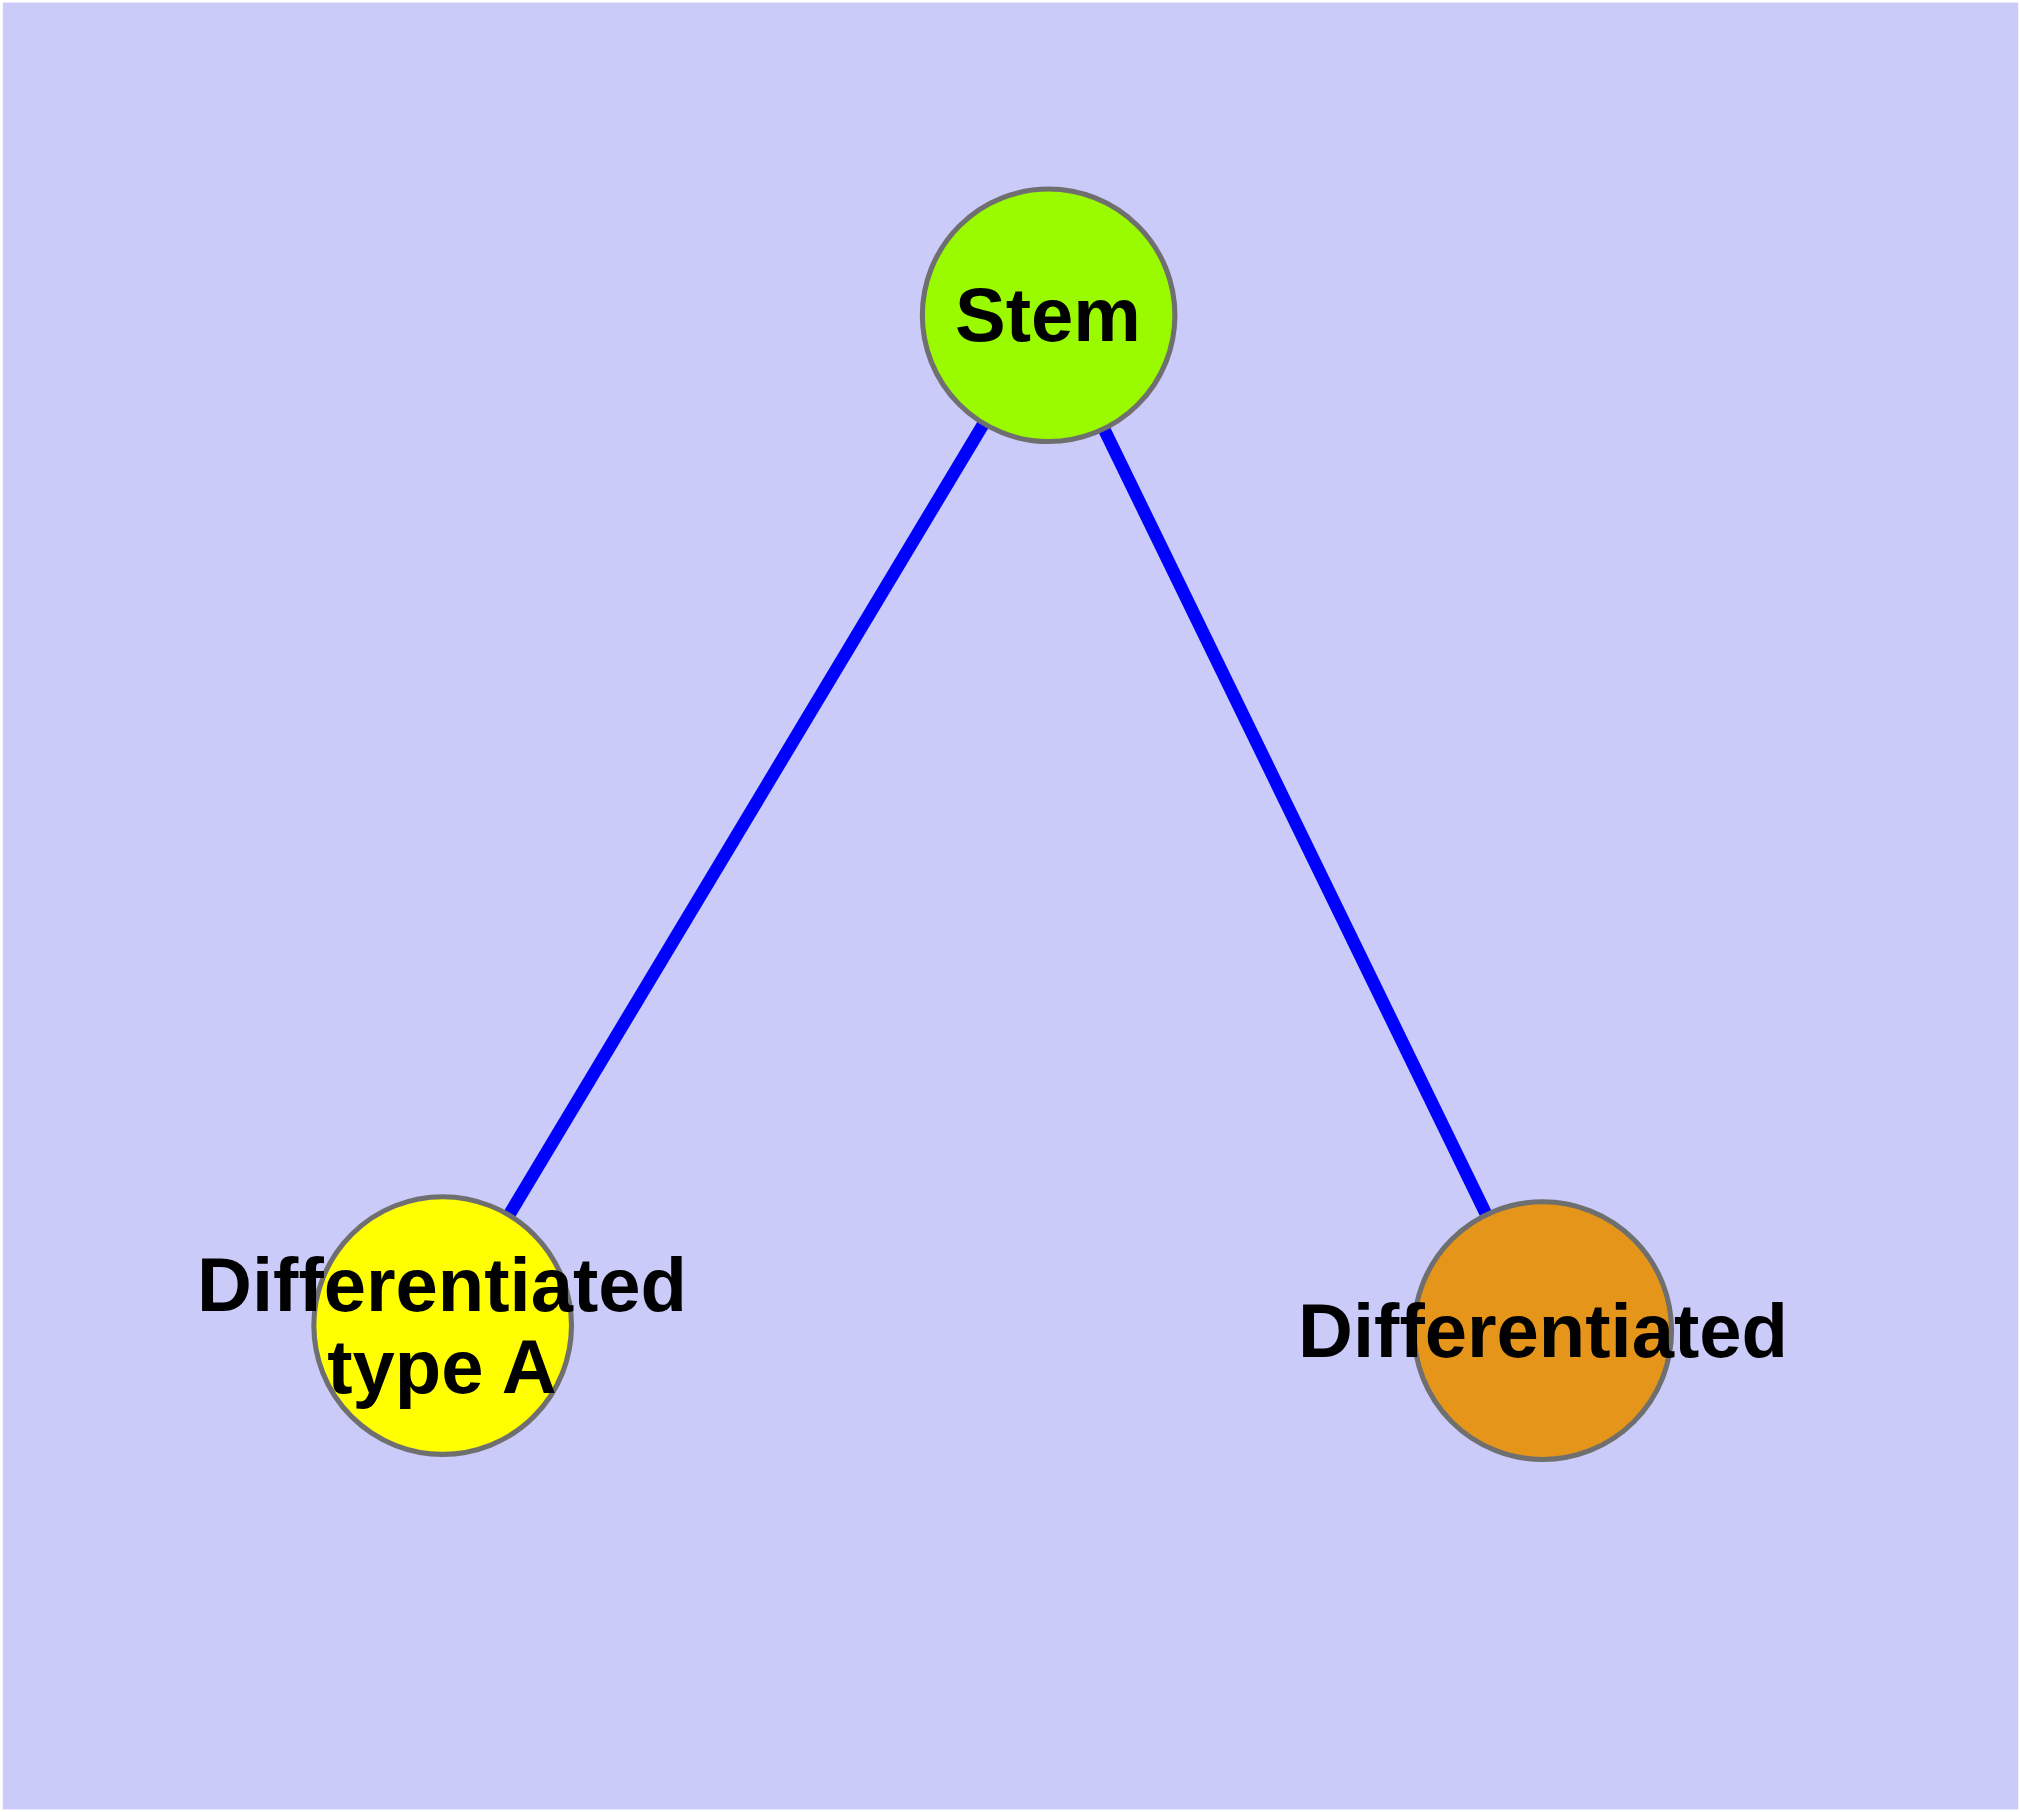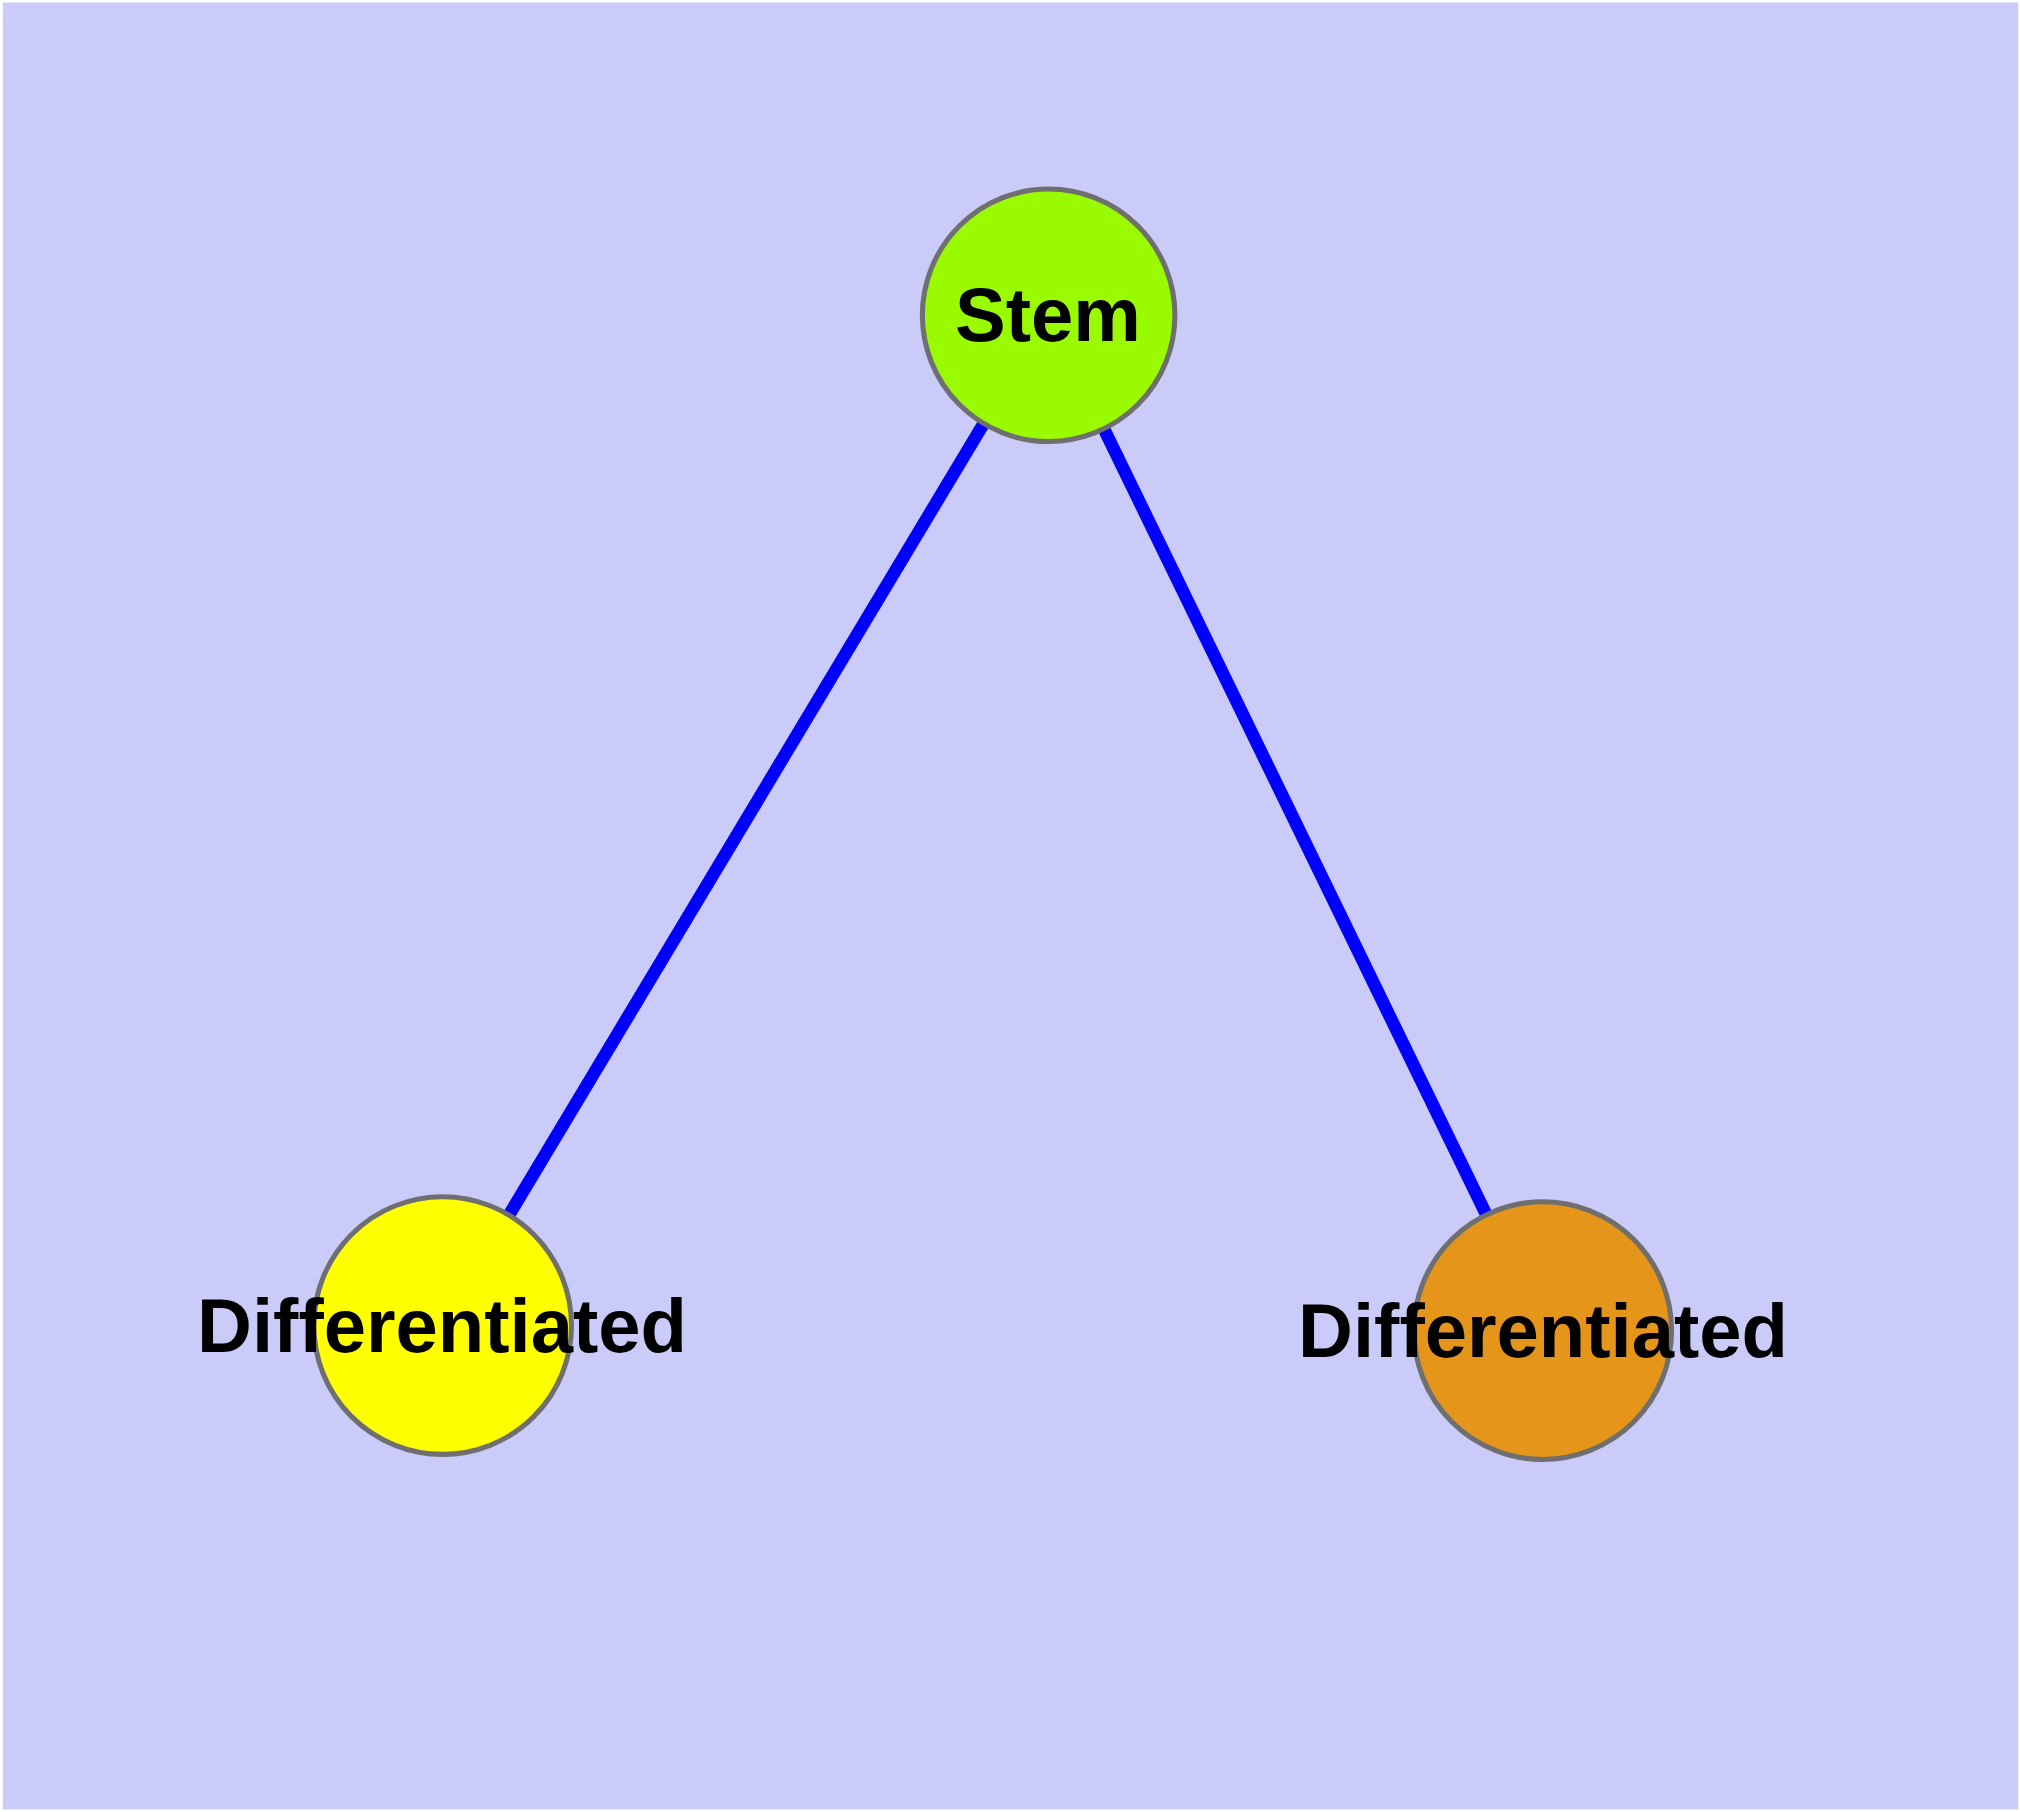--- a/index.html
+++ b/index.html
@@ -61,20 +61,21 @@
     <circle class="node-circle" cx="522" cy="1564" r="152" fill="#ffff00"></circle>
     <circle class="node-circle" cx="1820" cy="1570" r="152" fill="#e5961a"></circle>
   </svg>
 
   <div class="node-label" style="left:1048px; top:315px;">
     <div>Stem</div>
   </div>
 
   <div class="node-label" style="left:442px; top:1326px;">
     <div>Differentiated</div>
+    <div>type A</div>
   </div>
 
   <div class="node-label" style="left:1543px; top:1331px;">
     <div>Differentiated</div>
   </div>
 
 </div>
 
 
 </body></html>

